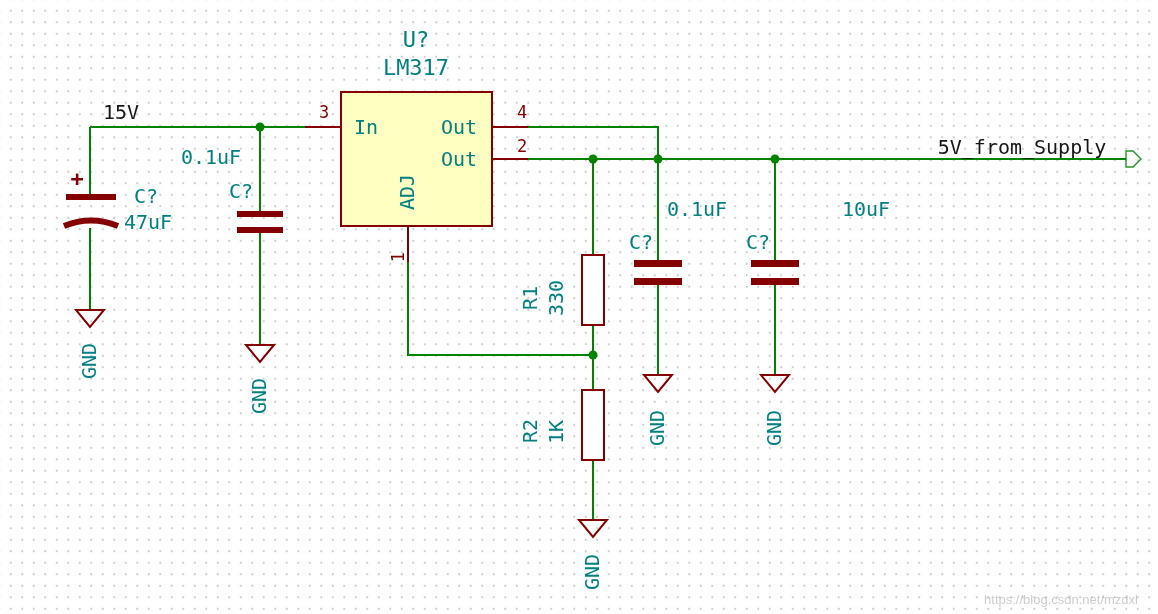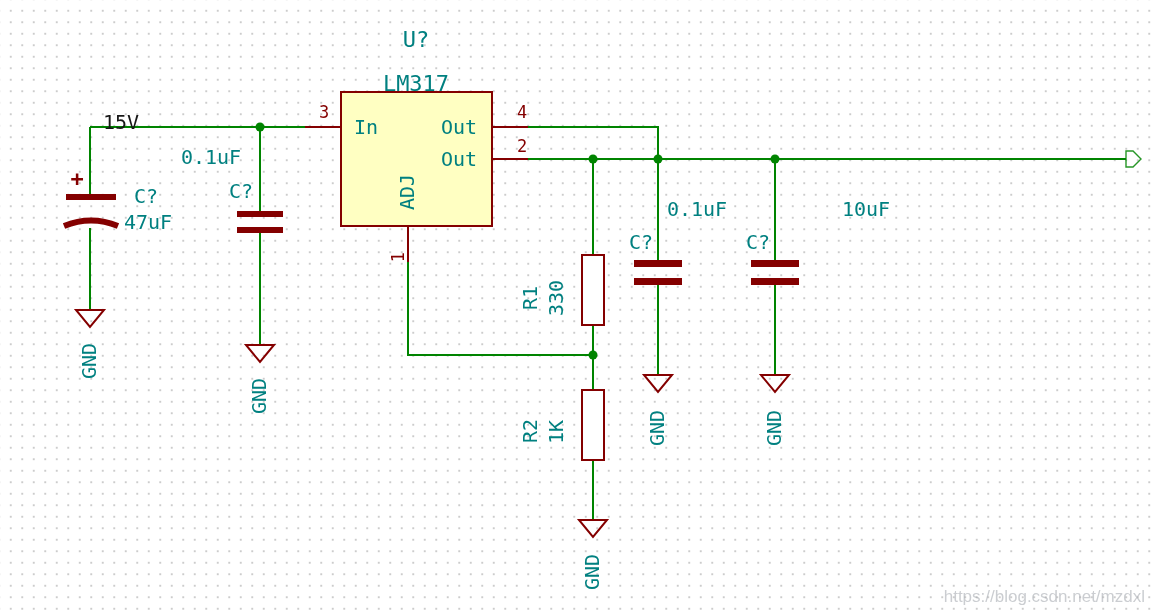--- a/index.html
+++ b/index.html
@@ -24,22 +24,22 @@
        font-family:"DejaVu Sans Mono",monospace;
        transform:translate(-50%,-50%)}
   .v{transform:translate(-50%,-50%) rotate(-90deg)}
   .teal{color:#008080}
   .red{color:#840000}
   .blk{color:#161616}
   .s22{font-size:22px}
   .s20{font-size:20px}
   .s17{font-size:17px}
   .bold{font-weight:bold}
-  .wm{position:absolute;right:13px;bottom:7px;
-      font-family:"Liberation Sans",sans-serif;font-size:17px;
+  .wm{position:absolute;right:20px;bottom:7px;
+      font-family:"Liberation Sans",sans-serif;font-size:13px;
       color:#a9adb3;opacity:.6}
 </style>
 </head>
 <body>
 
 <div class="canvas">
 
   <svg class="sch" width="1158" height="614" viewBox="0 0 1158 614">
 
     <path class="wire" d="M90 127 H305"></path>
@@ -90,31 +90,32 @@
     <circle class="dot" cx="260" cy="127" r="4.5"></circle>
     <circle class="dot" cx="593" cy="159" r="4.5"></circle>
     <circle class="dot" cx="658" cy="159" r="4.5"></circle>
     <circle class="dot" cx="775" cy="159" r="4.5"></circle>
     <circle class="dot" cx="593" cy="355" r="4.5"></circle>
 
     <path class="hier" d="M1126 151 h7 l8 8 -8 8 h-7 z"></path>
   </svg>
 
   <div class="lbl teal s22" style="left:416px;top:40px">U?</div>
-  <div class="lbl teal s22" style="left:416px;top:84px">LM317</div>
+  <div class="lbl teal s22" style="left:416px;top:68px">LM317</div>
   <div class="lbl teal s20" style="left:366px;top:127px">In</div>
   <div class="lbl teal s20" style="left:459px;top:127px">Out</div>
   <div class="lbl teal s20" style="left:459px;top:159px">Out</div>
   <div class="lbl v teal s20" style="left:407px;top:192px">ADJ</div>
   <div class="lbl red s17" style="left:324px;top:112px">3</div>
   <div class="lbl red s17" style="left:522px;top:112px">4</div>
   <div class="lbl red s17" style="left:522px;top:146px">2</div>
   <div class="lbl v red s17" style="left:398px;top:257px">1</div>
 
-  <div class="lbl blk s20" style="left:121px;top:122px">15V</div>
+  <div class="lbl blk s20" style="left:121px;top:112px">15V</div>
+  <div class="lbl blk s20" style="left:1022px;top:147px">5V_from_Supply</div>
 
   <div class="lbl red s22 bold" style="left:77px;top:179px">+</div>
   <div class="lbl teal s20" style="left:146px;top:196px">C?</div>
   <div class="lbl teal s20" style="left:148px;top:222px">47uF</div>
 
   <div class="lbl teal s20" style="left:211px;top:157px">0.1uF</div>
   <div class="lbl teal s20" style="left:241px;top:191px">C?</div>
 
   <div class="lbl teal s20" style="left:697px;top:209px">0.1uF</div>
   <div class="lbl teal s20" style="left:641px;top:242px">C?</div>

